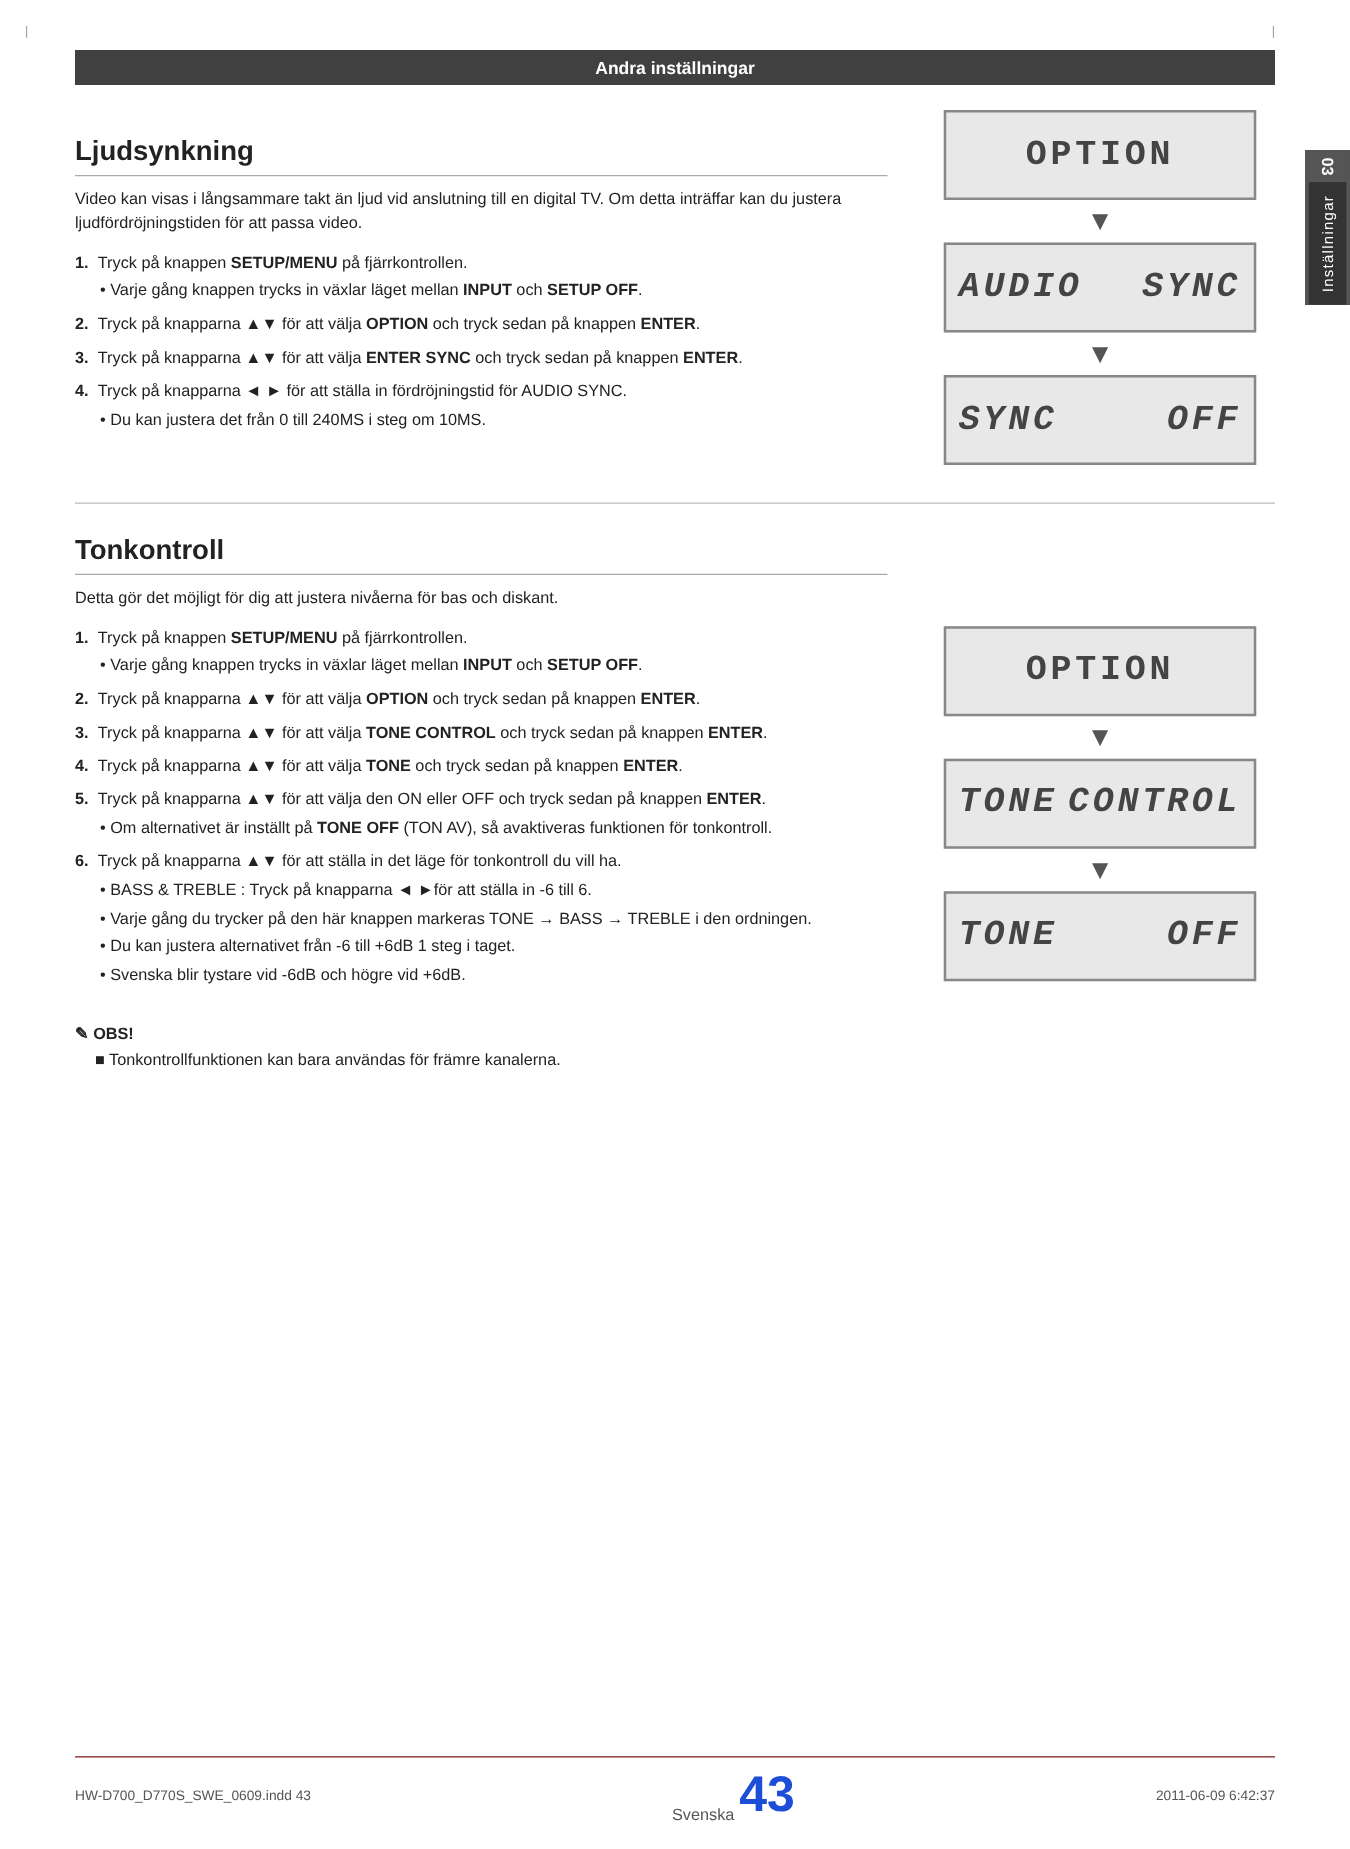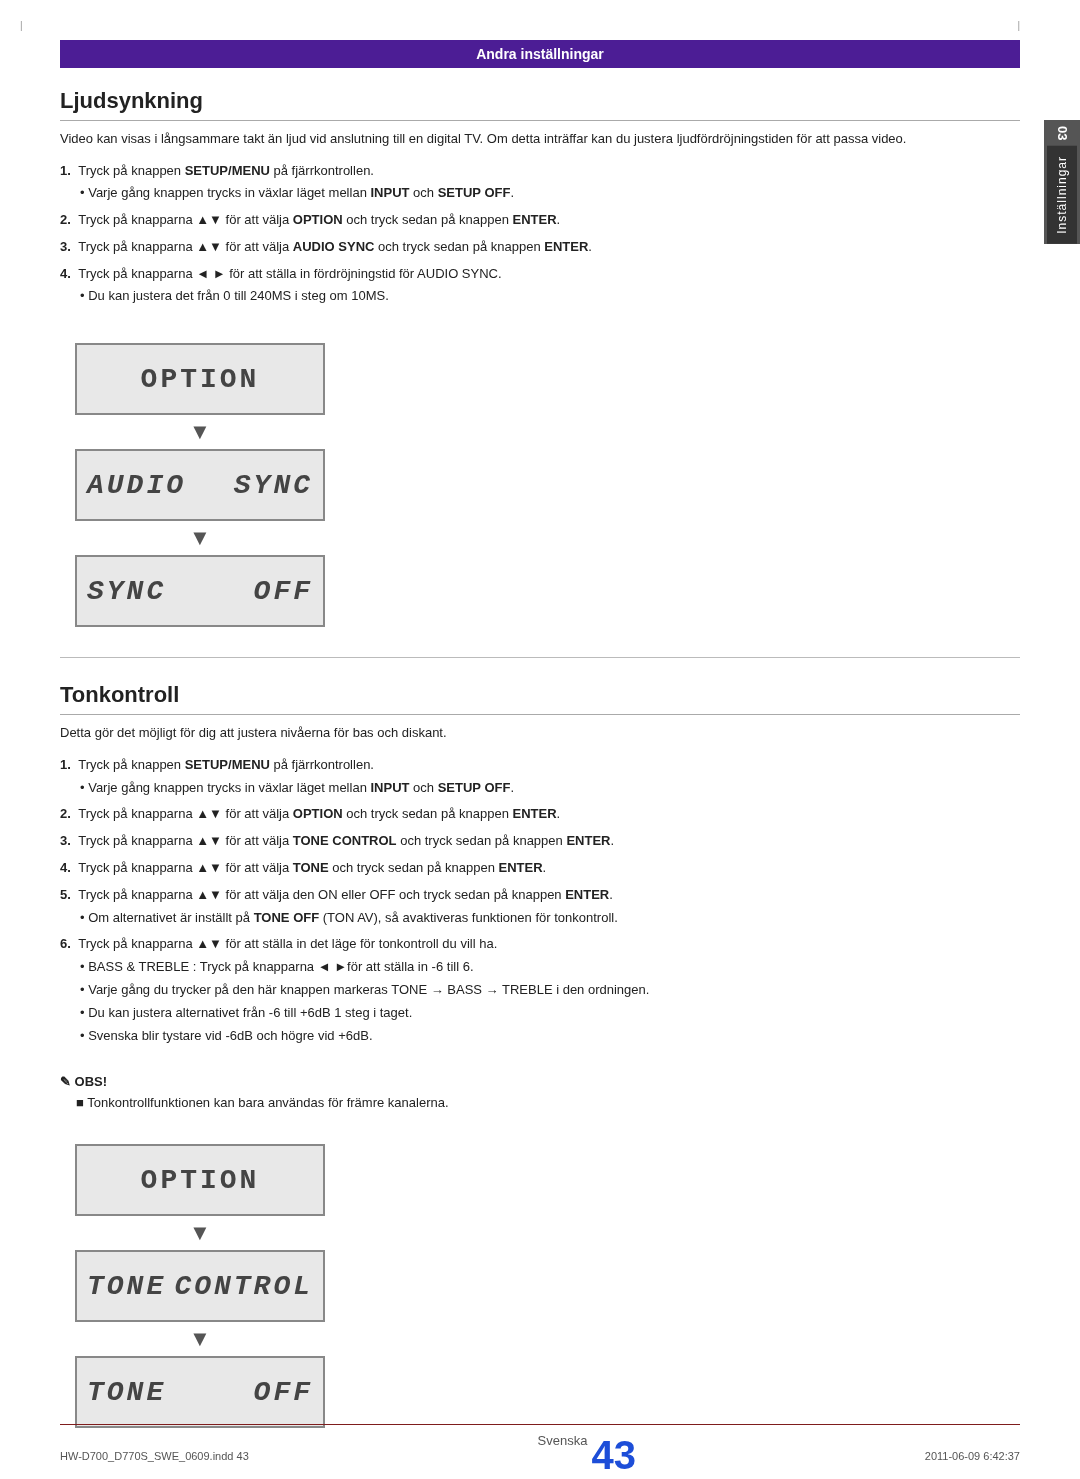--- a/index.html
+++ b/index.html
@@ -49,35 +49,36 @@
       font-size: 12px;
       padding: 10px 8px;
       writing-mode: vertical-rl;
       text-orientation: mixed;
       transform: rotate(180deg);
       letter-spacing: 1px;
     }
 
     
     .section-header-bar {
-      background: #4c1d95;
+      background: #404040;
       color: #fff;
       text-align: center;
       padding: 6px 0;
       font-size: 14px;
       font-weight: bold;
       margin-bottom: 20px;
     }
 
     
     .content-row {
       display: flex;
-      flex-direction: column;
+      flex-direction: row;
       gap: 30px;
       margin-bottom: 30px;
+      align-items: center;
     }
 
     .text-col {
       flex: 1;
     }
 
     .display-col {
       width: 280px;
       display: flex;
       flex-direction: column;
@@ -218,21 +219,21 @@
       justify-content: space-between;
       align-items: center;
       font-size: 11px;
       color: #555;
       border-top: 1px solid #7f1d1d;
       padding-top: 8px;
     }
 
     .page-number-box {
       display: flex;
-      align-items: flex-start;
+      align-items: flex-end;
       gap: 4px;
     }
 
     .page-number-label {
       font-size: 13px;
       color: #555;
     }
 
     .page-number-big {
       font-size: 40px;
@@ -288,21 +289,21 @@
           <ul class="bullet-list">
             <li>Varje gång knappen trycks in växlar läget mellan <strong>INPUT</strong> och <strong>SETUP OFF</strong>.</li>
           </ul>
         </li>
         <li>
           <span class="step-number">2.</span>
           Tryck på knapparna ▲▼ för att välja <strong>OPTION</strong> och tryck sedan på knappen <strong>ENTER</strong>.
         </li>
         <li>
           <span class="step-number">3.</span>
-          Tryck på knapparna ▲▼ för att välja <strong>AUDIO SYNC</strong> och tryck sedan på knappen <strong>ENTER</strong>.
+          Tryck på knapparna ▲▼ för att välja <strong>ENTER SYNC</strong> och tryck sedan på knappen <strong>ENTER</strong>.
         </li>
         <li>
           <span class="step-number">4.</span>
           Tryck på knapparna ◄ ► för att ställa in fördröjningstid för AUDIO SYNC.
           <ul class="bullet-list">
             <li>Du kan justera det från 0 till 240MS i steg om 10MS.</li>
           </ul>
         </li>
       </ol>
     </div>

